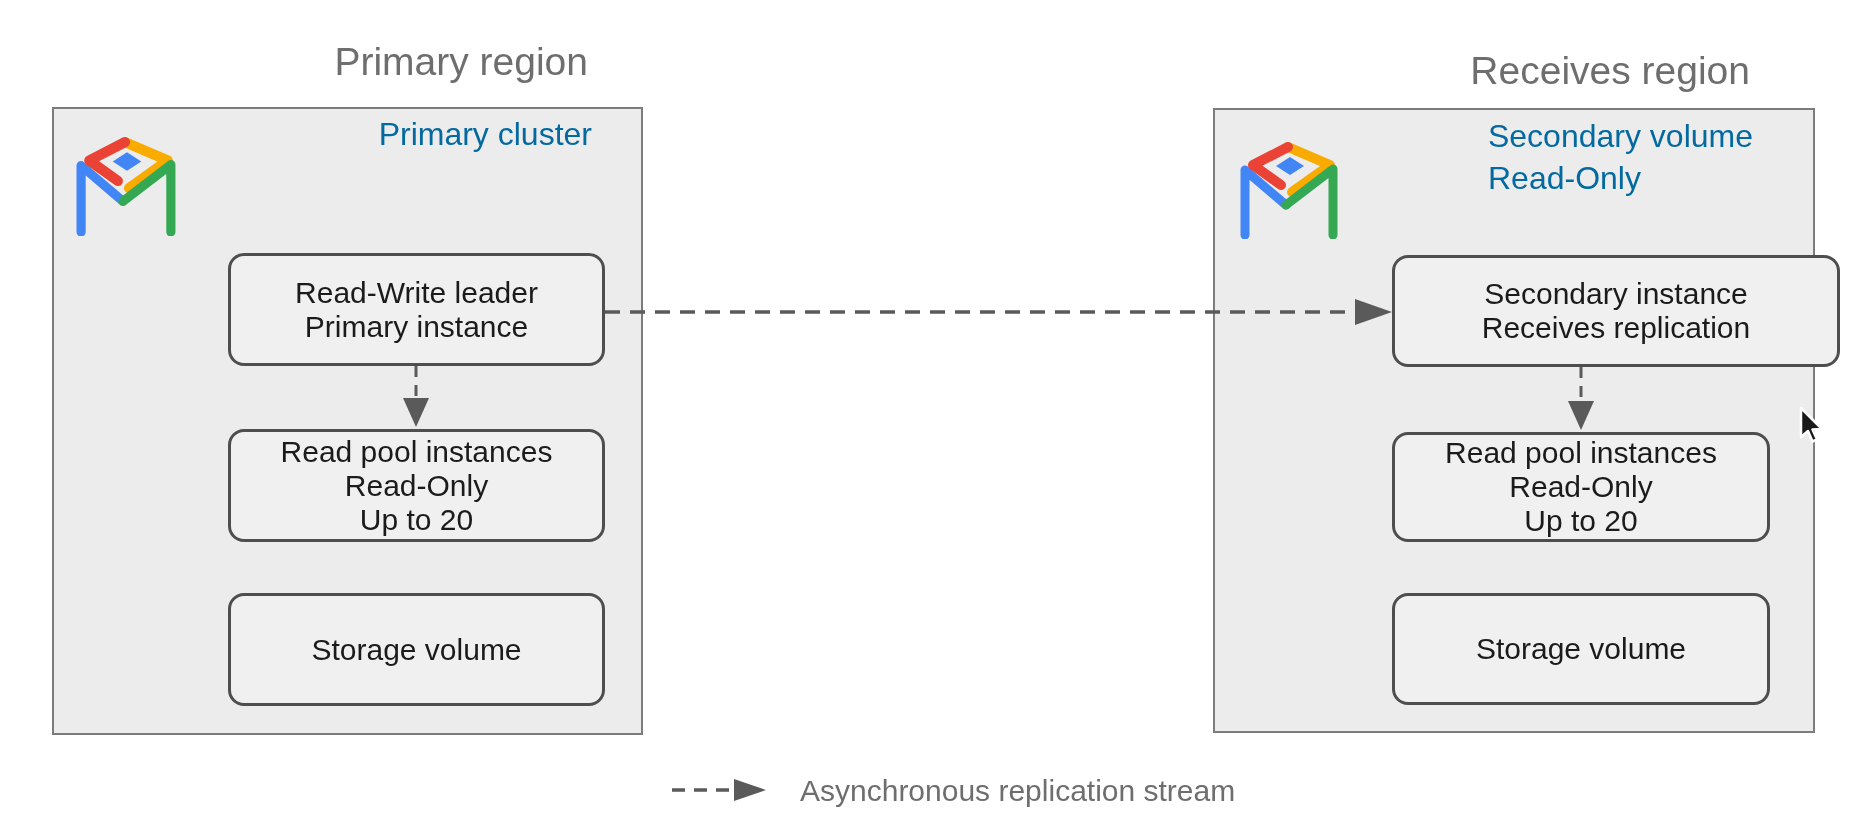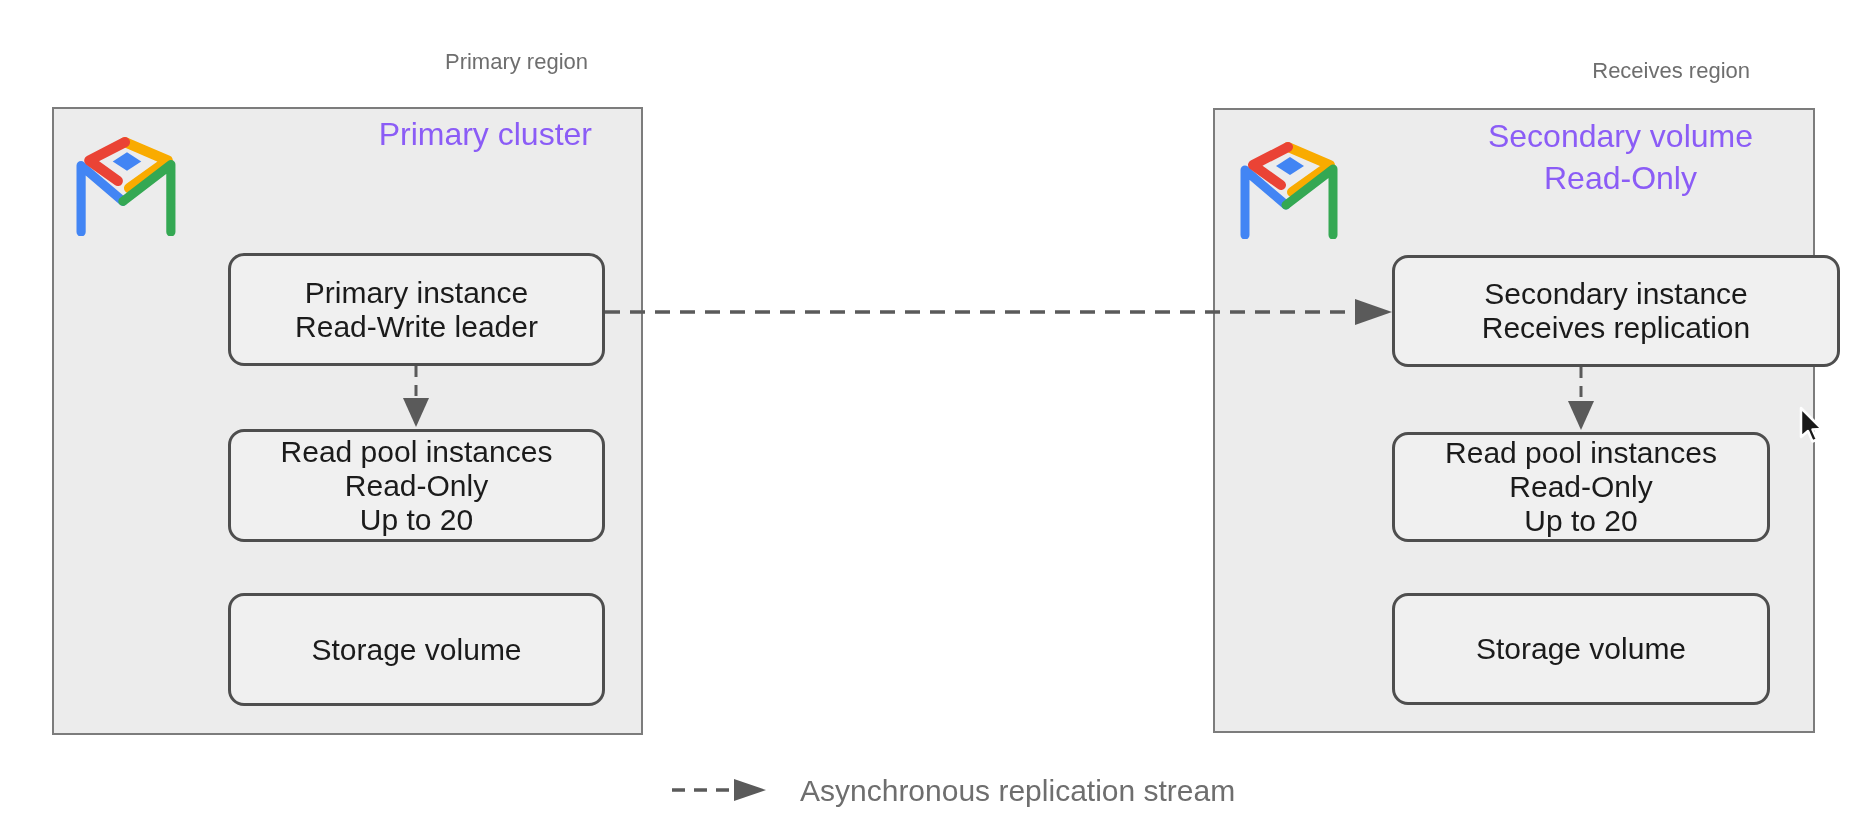--- a/index.html
+++ b/index.html
@@ -15,30 +15,30 @@
     background:#ececec;
     border:2px solid #7c7c7c;
     box-sizing:border-box;
   }
   #primary-region{left:52px;top:107px;width:591px;height:628px;}
   #secondary-region{left:1213px;top:108px;width:602px;height:625px;}
 
   
   .region-title{
     position:absolute;
-    font-size:22px;line-height:40px;color:#6e6e6e;
+    font-size:39px;line-height:40px;color:#6e6e6e;
     text-align:right;white-space:nowrap;
   }
   #primary-region-title{right:1280px;top:42px;}
   #secondary-region-title{right:118px;top:51px;}
 
   .cluster-title{
     position:absolute;
-    font-size:32px;line-height:42px;color:#8b5cf6;
-    text-align:center;white-space:nowrap;
+    font-size:32px;line-height:42px;color:#0369a1;
+    text-align:left;white-space:nowrap;
   }
   #primary-cluster-title{right:1276px;top:113px;}
   #secondary-cluster-title{right:115px;top:115px;}
 
   
   .node{
     position:absolute;
     background:#f0f0f0;
     border:3px solid #4e4e4e;
     border-radius:16px;
@@ -100,22 +100,22 @@
 
 <div class="cluster-title" id="primary-cluster-title">
   <div>Primary cluster</div>
 </div>
 <div class="cluster-title" id="secondary-cluster-title">
   <div>Secondary volume</div>
   <div>Read-Only</div>
 </div>
 
 <div class="node" id="primary-instance-box">
+  <div>Read-Write leader</div>
   <div>Primary instance</div>
-  <div>Read-Write leader</div>
 </div>
 <div class="node" id="primary-readpool-box">
   <div>Read pool instances</div>
   <div>Read-Only</div>
   <div>Up to 20</div>
 </div>
 <div class="node" id="primary-storage-box">
   <div>Storage volume</div>
 </div>
 

